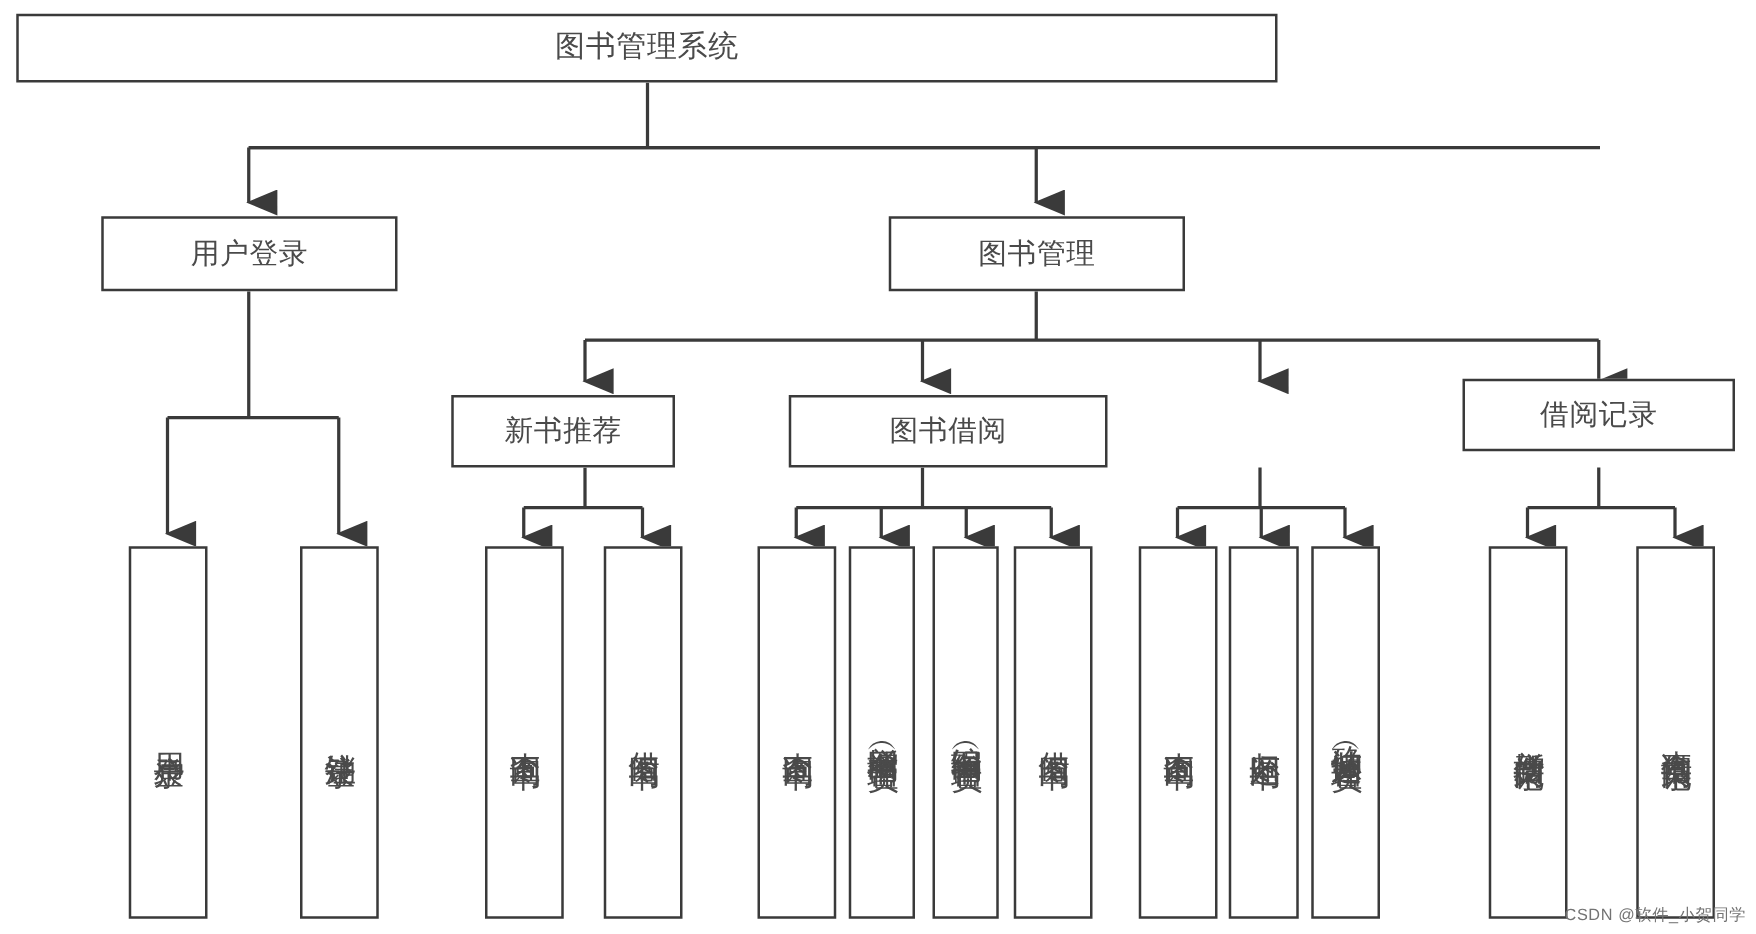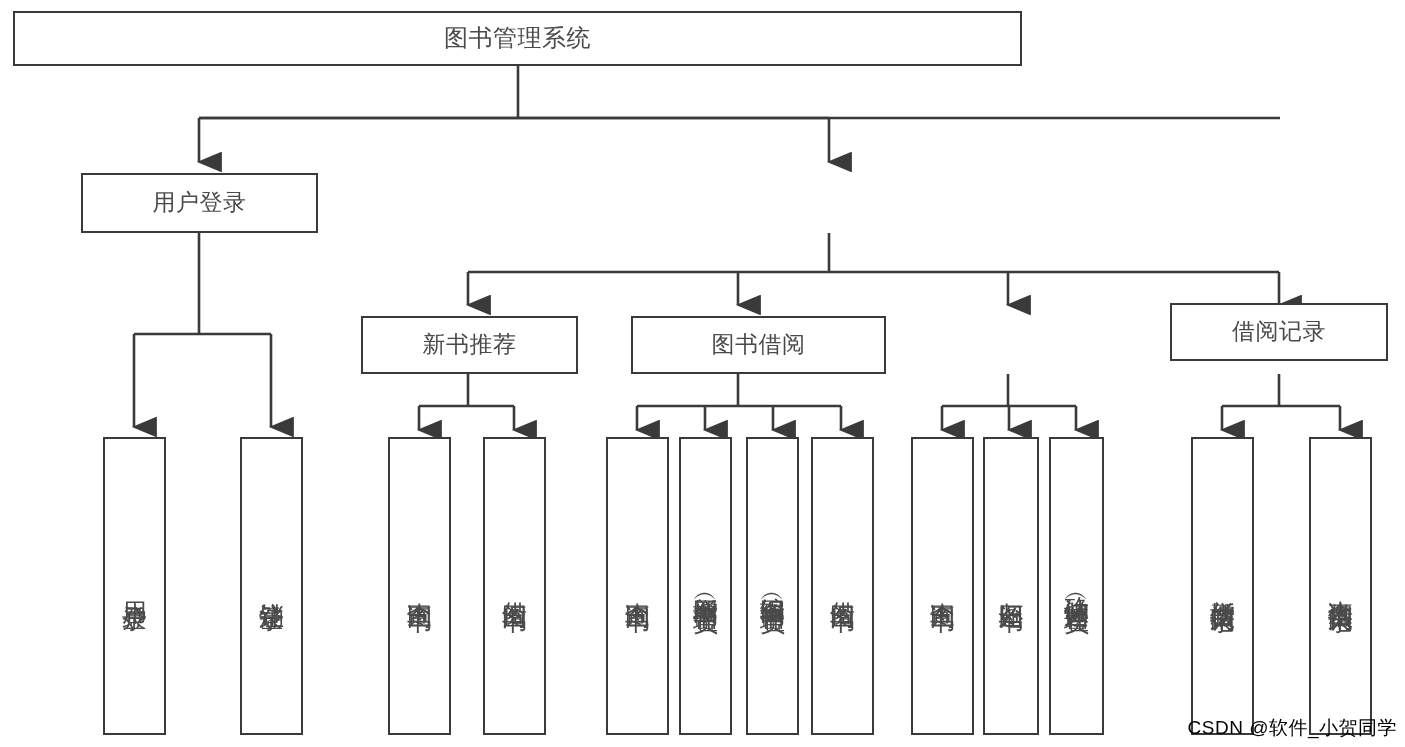--- a/index.html
+++ b/index.html
@@ -58,22 +58,22 @@
   }
   .node.vert > span {
     writing-mode: vertical-rl;
     text-orientation: upright;
     display: block;
   }
   .watermark {
     position: absolute;
     right: 8px;
     bottom: 6px;
-    font-size: 19px;
-    color: #000000;
+    font-size: 13px;
+    color: #737373;
     letter-spacing: 0.5px;
     white-space: nowrap;
     user-select: none;
   }
 </style>
 </head>
 <body>
 
 <div id="canvas">
 
@@ -129,22 +129,23 @@
       <path d="M 1222 406 L 1340 406"></path>
       <path d="M 1222 406 L 1222 430" marker-end="url(#arrow)"></path>
       <path d="M 1340 406 L 1340 430" marker-end="url(#arrow)"></path>
     </g>
   </svg>
 
   <div class="node horiz root" style="left:13px; top:11px; width:1009px; height:55px;">图书管理系统</div>
 
   <div class="node horiz" style="left:81px; top:173px; width:237px; height:60px;">用户登录</div>
 
-
-  <div class="node horiz" style="left:361px; top:316px; width:217px; height:58px;">新书推荐</div>
+  <div class="node horiz" style="left:711px; top:173px; width:237px; height:60px;">图书管理</div>
+
+  <div class="node horiz" style="left:361px; top:316px; width:179px; height:58px;">新书推荐</div>
 
   <div class="node horiz" style="left:631px; top:316px; width:255px; height:58px;">图书借阅</div>
 
 
   <div class="node horiz" style="left:1170px; top:303px; width:218px; height:58px;">借阅记录</div>
 
   <div class="node vert" style="left:103px; top:437px; width:63px; height:298px;">
     <span>用户登录</span>
   </div>
 

